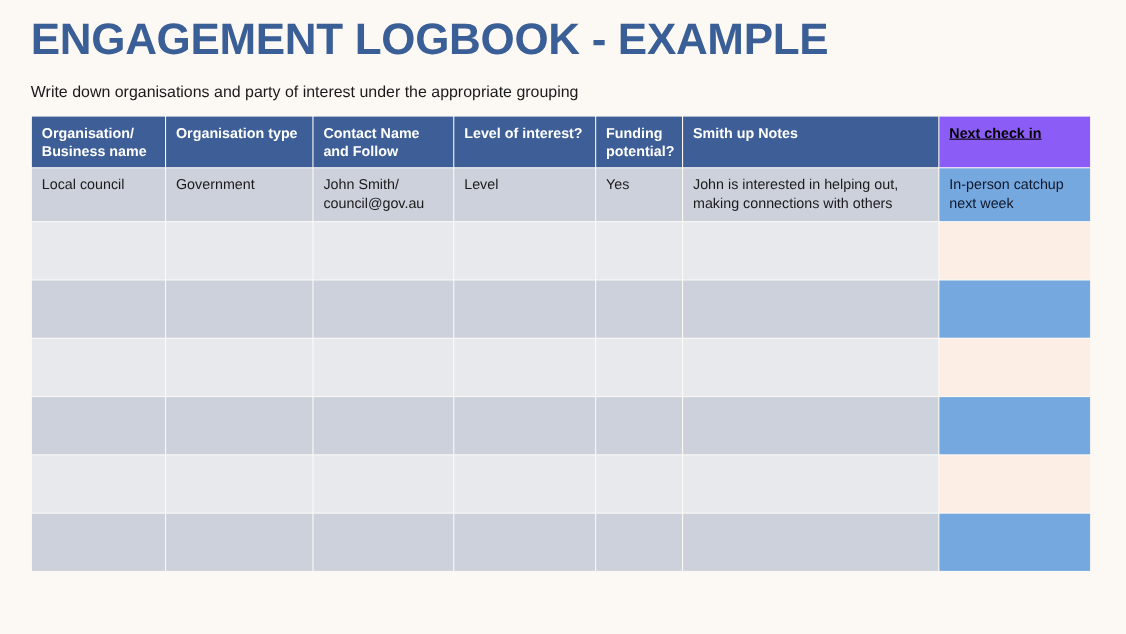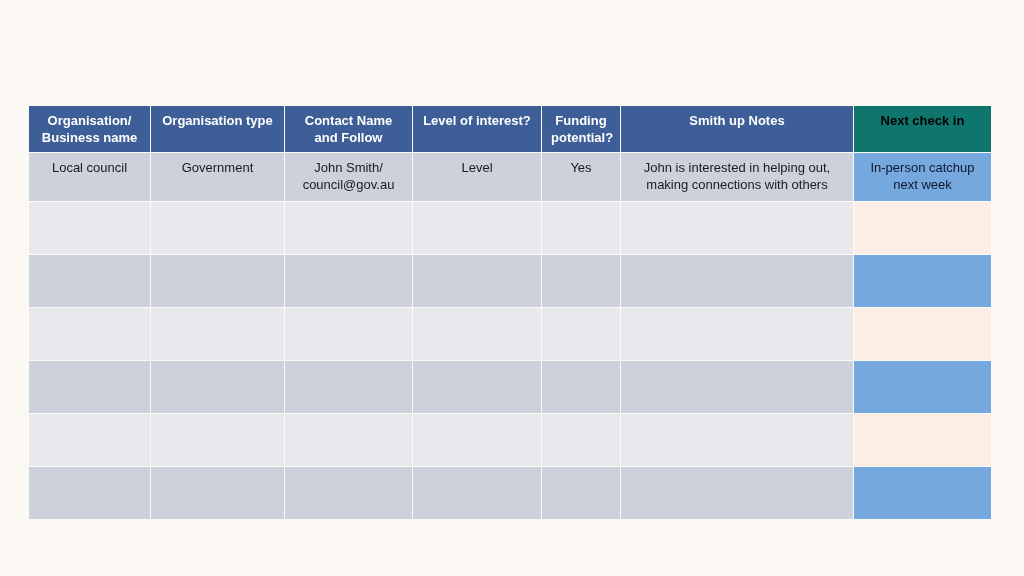--- a/index.html
+++ b/index.html
@@ -58,36 +58,37 @@
     border-spacing: 1px;
     width: 963px;
     table-layout: fixed;
     background: transparent;
   }
 
   table.logbook th,
   table.logbook td {
     padding: 7px 9px 6px 9px;
     vertical-align: top;
-    text-align: center;
+    text-align: left;
     font-size: 13px;
     line-height: 16.5px;
     border: 0;
   }
 
   
   thead th {
     background: #3d5e96;
     color: #ffffff;
     font-weight: 700;
     height: 31px;
   }
   thead th.next-check {
-    background: #0f766e;
+    background: #8b5cf6;
     color: #000000;
+    text-decoration: underline;
   }
 
   
   tbody tr.row-dark td {
     background: #ccd1dc;
     color: #1a1a1a;
   }
   tbody tr.row-light td {
     background: #e7e9ed;
     color: #1a1a1a;
@@ -111,20 +112,22 @@
   col.c-level    { width: 128px; }
   col.c-funding  { width: 78px;  }
   col.c-notes    { width: 232px; }
   col.c-next     { width: 137px; }
 </style>
 </head>
 <body>
 
 <div class="slide">
 
+  <div class="title">ENGAGEMENT LOGBOOK - EXAMPLE</div>
+  <div class="subtitle">Write down organisations and party of interest under the appropriate grouping</div>
 
   <div class="table-wrap">
     <table class="logbook">
       <colgroup>
         <col class="c-org">
           <col class="c-type">
           <col class="c-contact">
           <col class="c-level">
         <col class="c-funding">
           <col class="c-notes">

